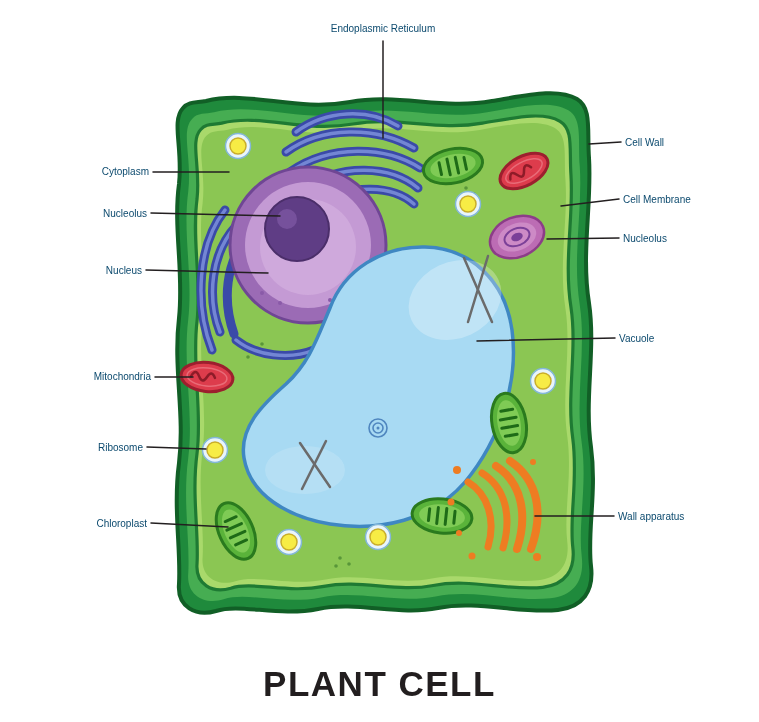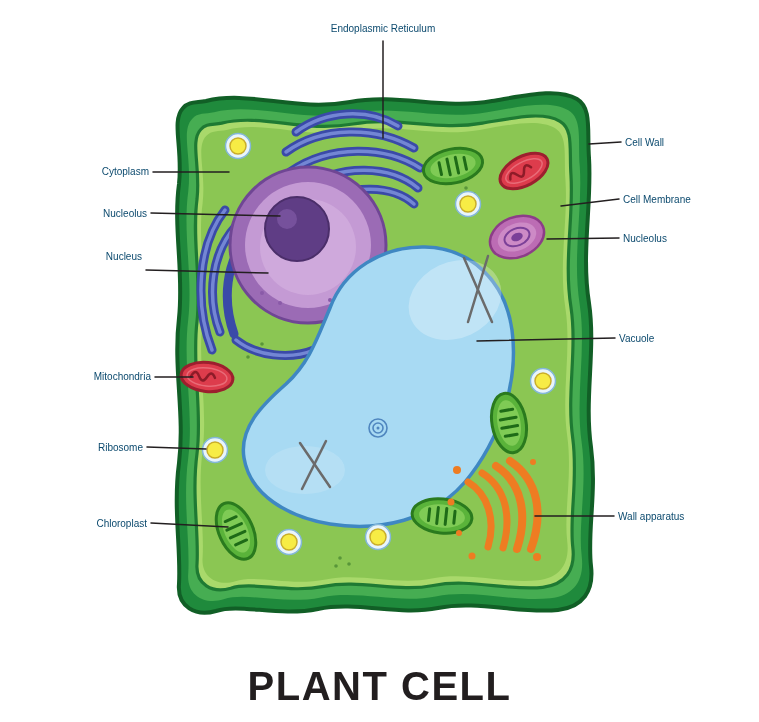--- a/index.html
+++ b/index.html
@@ -2,21 +2,21 @@
 <html><head>
 <meta charset="utf-8">
 <style>
   html,body{margin:0;padding:0;background:#ffffff;}
   body{width:759px;height:722px;font-family:"Liberation Sans",sans-serif;}
   .stage{position:relative;width:759px;height:722px;background:#ffffff;overflow:hidden;}
   .stage svg{position:absolute;left:0;top:0;}
   .lbl{position:absolute;font-size:10px;color:#0c4a6e;white-space:nowrap;line-height:18px;}
   .lbl.center{transform:translateX(-50%);}
   .title{position:absolute;left:0;right:0;top:664px;text-align:center;
-         font-size:40px;font-weight:800;letter-spacing:1.5px;color:#221e1f;}
+         font-size:35px;font-weight:800;letter-spacing:1.5px;color:#221e1f;}
 </style>
 </head>
 <body>
 
 <div class="stage">
 
   <svg width="759" height="722" viewBox="0 0 759 722">
     <defs>
       <path id="cellshape" d="M 206,101
         C 250,90 295,112 350,102 C 398,93 442,110 492,101
@@ -197,19 +197,19 @@
   <div class="lbl center" style="left:383px;top:20px;">Endoplasmic Reticulum</div>
 
   <div class="lbl" style="left:625px;top:134px;">Cell Wall</div>
   <div class="lbl" style="left:623px;top:191px;">Cell Membrane</div>
   <div class="lbl" style="left:623px;top:230px;">Nucleolus</div>
   <div class="lbl" style="left:619px;top:330px;text-align:center;">Vacuole</div>
   <div class="lbl" style="left:618px;top:508px;">Wall apparatus</div>
 
   <div class="lbl" style="right:610px;top:163px;margin-left:44px;">Cytoplasm</div>
   <div class="lbl" style="right:612px;top:205px;">Nucleolus</div>
-  <div class="lbl" style="right:617px;top:248px;">Nucleus</div>
+  <div class="lbl" style="right:617px;top:262px;">Nucleus</div>
   <div class="lbl" style="right:608px;top:368px;">Mitochondria</div>
   <div class="lbl" style="right:616px;top:439px;margin-left:8px;">Ribosome</div>
   <div class="lbl" style="right:612px;top:515px;">Chloroplast</div>
 
   <div class="title">PLANT CELL</div>
 </div>
 
 </body></html>

